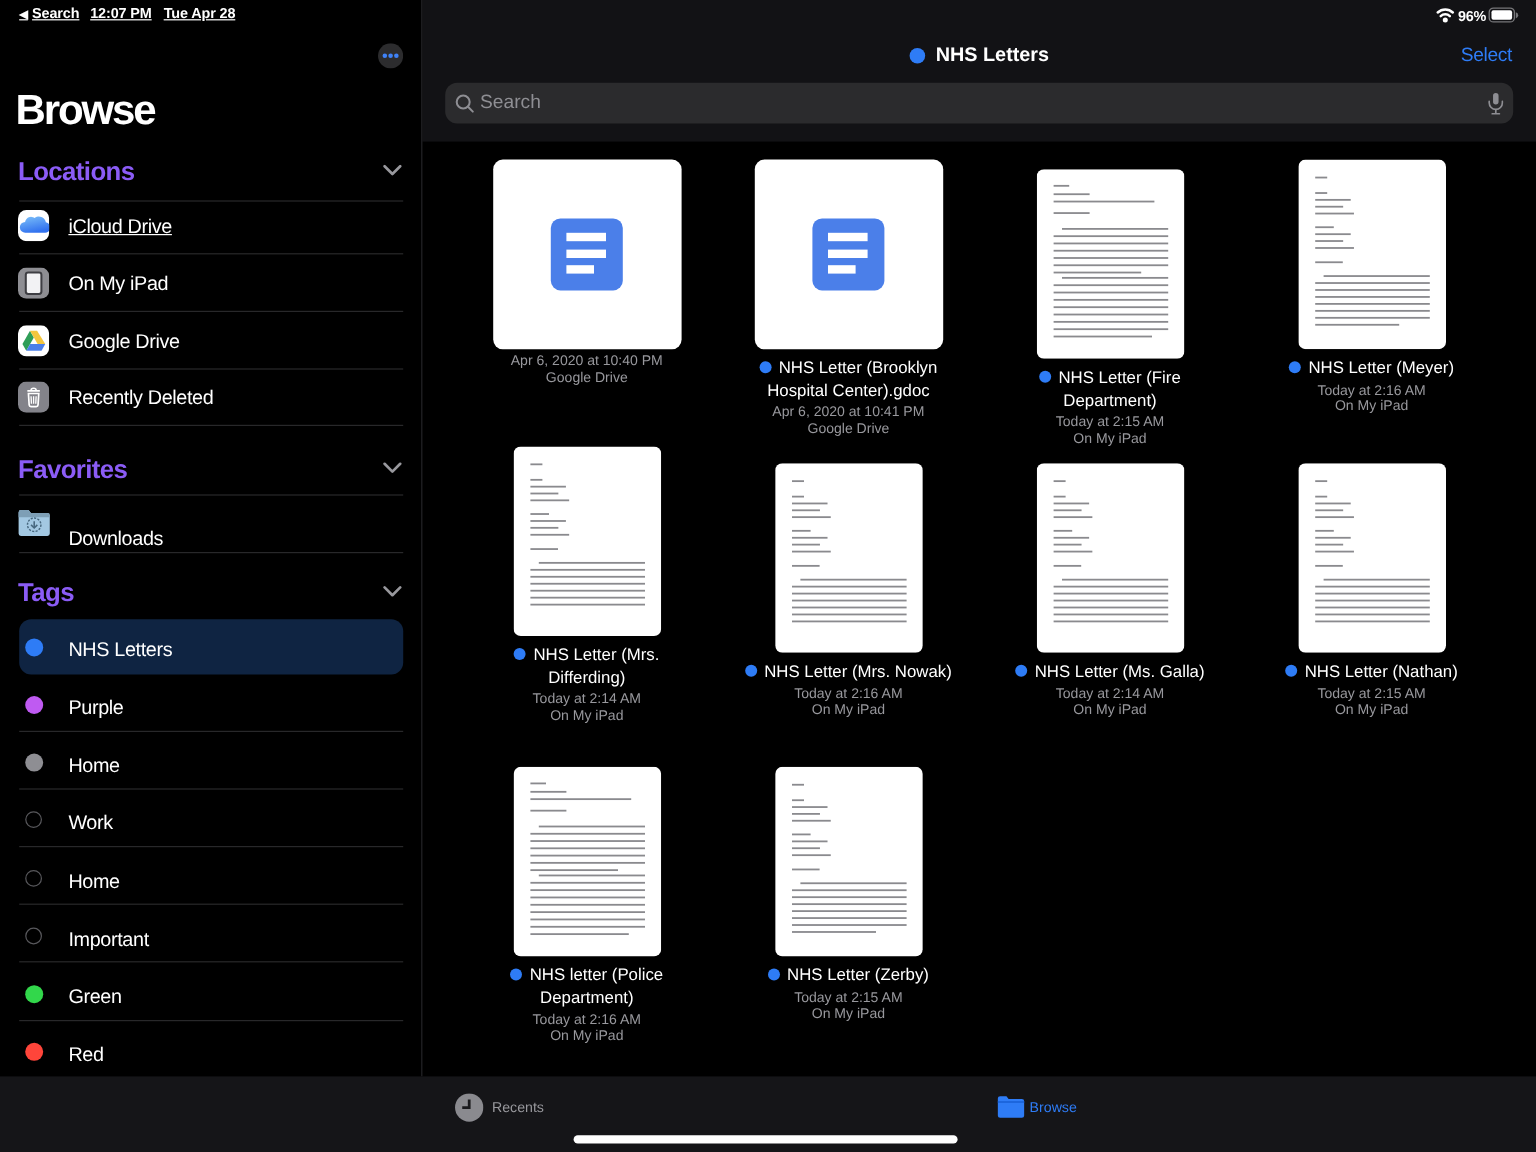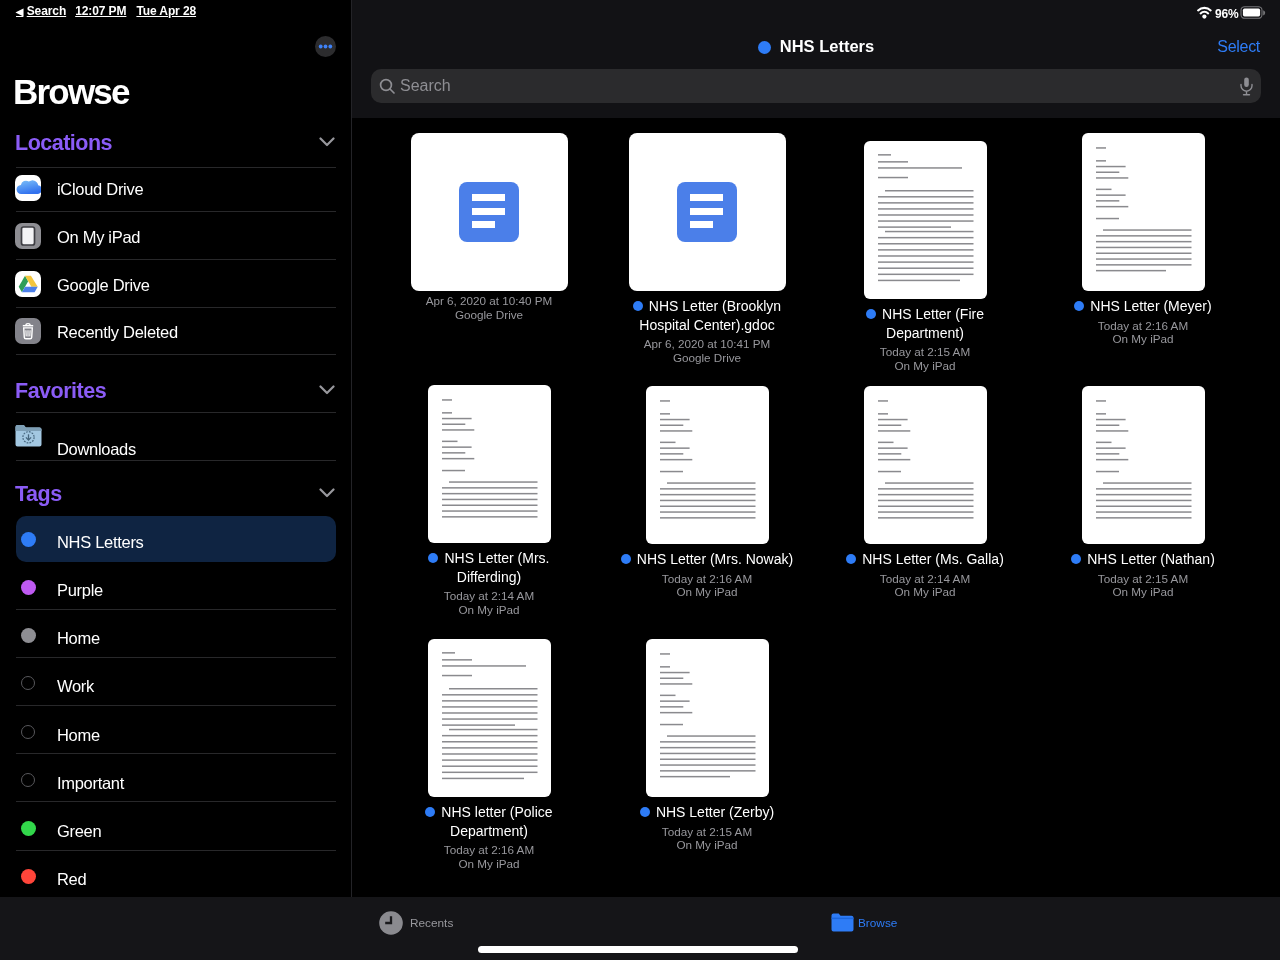--- a/index.html
+++ b/index.html
@@ -176,21 +176,21 @@
 <svg class="abs icon" style="top:175px;" viewBox="0 0 26 26">
 <rect width="26" height="26" rx="7" fill="#fff"></rect>
 <defs>
         <linearGradient id="icg" x1="0" y1="0" x2=".4" y2="1">
           <stop offset="0" stop-color="#7ec2f9"></stop>
           <stop offset="1" stop-color="#3272ef"></stop>
         </linearGradient>
       </defs>
 <path d="M6.2 18.9 a4.5 4.5 0 0 1 -0.3 -9.0 a5.1 5.1 0 0 1 7.9 -3.3 a5.9 5.9 0 0 1 9.4 3.6 a4.3 4.3 0 0 1 -1.3 8.7 Z" fill="url(#icg)"></path>
 </svg>
-<div class="abs rowt" style="top:179px;">iCloud Drive</div>
+<div class="abs rowt" style="top:179px;text-decoration:underline;">iCloud Drive</div>
 <div class="abs sep" style="top:211px;"></div>
 
 <svg class="abs icon" style="top:223px;" viewBox="0 0 26 26">
 <rect width="26" height="26" rx="7" fill="#8e8e93"></rect>
 <rect x="6.5" y="4" width="13" height="18" rx="2" fill="#f2f2f4" stroke="#3e3e43" stroke-width="1.7"></rect>
 </svg>
 <div class="abs rowt" style="top:227px;">On My iPad</div>
 <div class="abs sep" style="top:259px;"></div>
 
 <svg class="abs icon" style="top:271px;" viewBox="0 0 26 26">
@@ -300,21 +300,21 @@
 </div>
 
 <div class="cell" style="left:1034px;top:133px;">
 <svg class="page">
         <use href="#pgA2"></use>
       </svg>
 <div class="nm"><span class="d"></span>NHS Letter (Meyer)</div>
 <div class="sub">Today at 2:16 AM<br>On My iPad</div>
 </div>
 
-<div class="cell" style="left:380px;top:385px;">
+<div class="cell" style="left:380px;top:372px;">
 <svg class="page">
         <use href="#pgA"></use>
       </svg>
 <div class="nm"><span class="d"></span>NHS Letter (Mrs.<br>Differding)</div>
 <div class="sub">Today at 2:14 AM<br>On My iPad</div>
 </div>
 
 <div class="cell" style="left:598px;top:386px;">
 <svg class="page">
         <use href="#pgA"></use>

